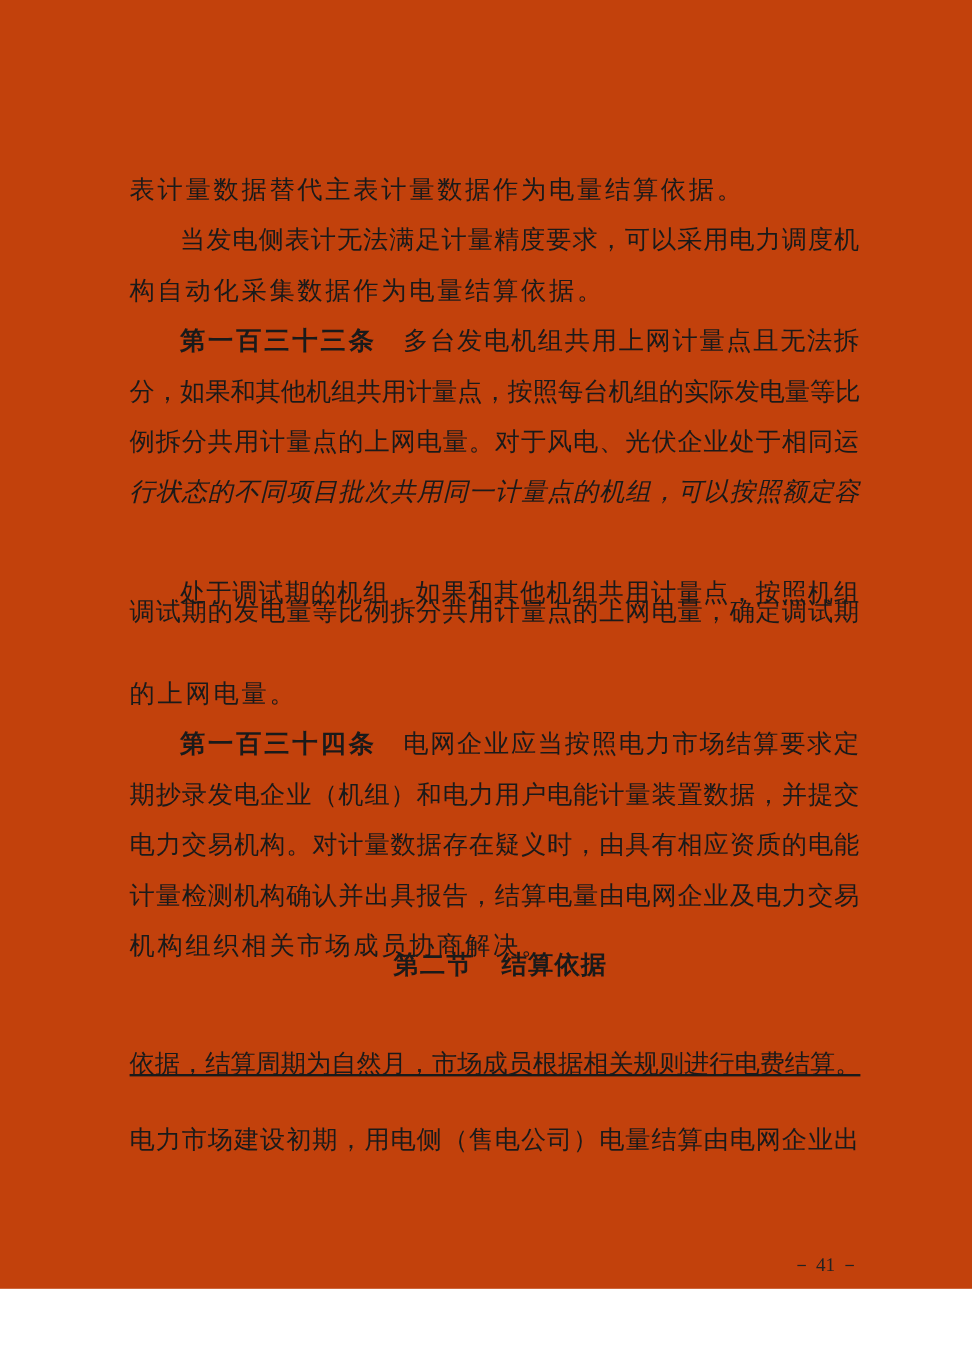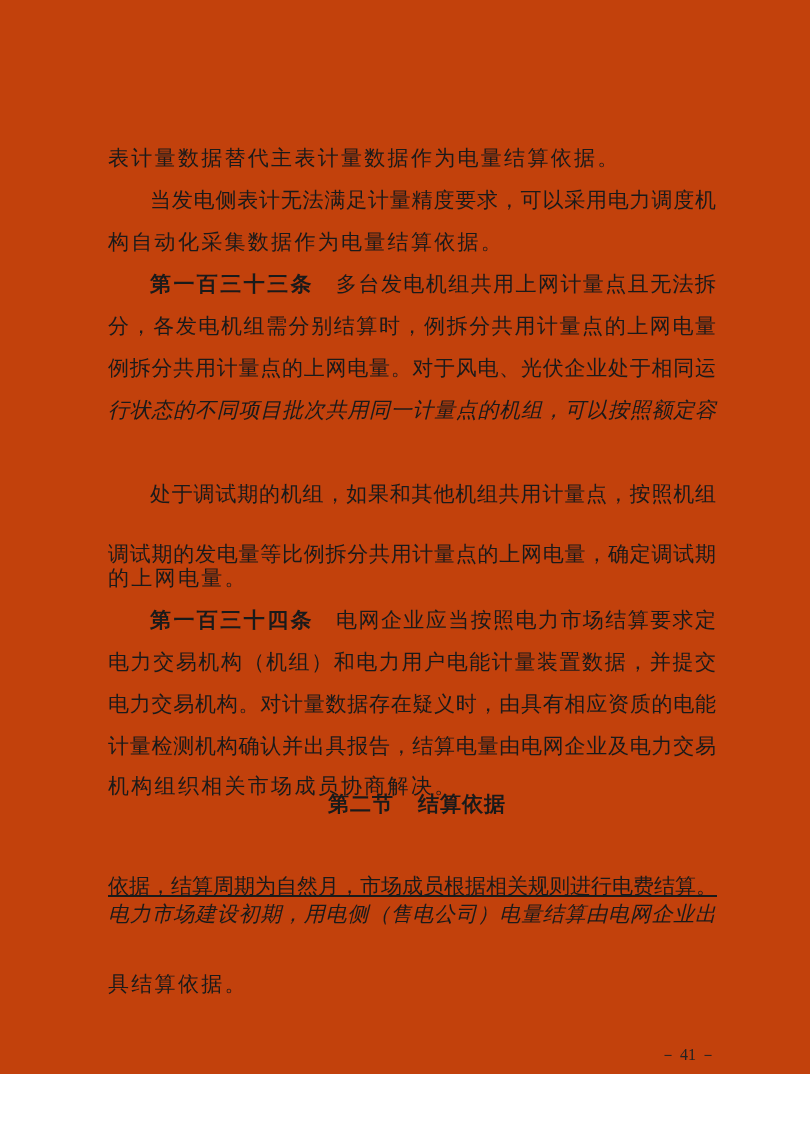--- a/index.html
+++ b/index.html
@@ -80,38 +80,37 @@
 <div class="page">
 
   <div class="line" style="top:140px;">表计量数据替代主表计量数据作为电量结算依据。</div>
 
   <div class="line indent justify" style="top:182px;">当发电侧表计无法满足计量精度要求，可以采用电力调度机</div>
   <div class="line" style="top:224px;">构自动化采集数据作为电量结算依据。</div>
 
   <div class="line indent justify" style="top:266px;">
     <span class="bold">第一百三十三条</span><span>多台发电机组共用上网计量点且无法拆</span>
   </div>
-  <div class="line justify" style="top:308px;">分，各发电机组需分别结算时，例拆分共用计量点的上网电量</div>
+  <div class="line justify" style="top:308px;">分，如果和其他机组共用计量点，按照每台机组的实际发电量等比</div>
   <div class="line justify" style="top:350px;">例拆分共用计量点的上网电量。对于风电、光伏企业处于相同运</div>
   <div class="line justify" style="top:392px;font-style:italic;">行状态的不同项目批次共用同一计量点的机组，可以按照额定容</div>
 
   <div class="line indent justify" style="top:476px;">处于调试期的机组，如果和其他机组共用计量点，按照机组</div>
-  <div class="line justify" style="top:536px;">调试期的发电量等比例拆分共用计量点的上网电量，确定调试期</div>
+  <div class="line justify" style="top:492px;">调试期的发电量等比例拆分共用计量点的上网电量，确定调试期</div>
   <div class="line" style="top:560px;">的上网电量。</div>
 
   <div class="line indent justify" style="top:602px;">
     <span class="bold">第一百三十四条</span><span>电网企业应当按照电力市场结算要求定</span>
   </div>
-  <div class="line justify" style="top:644px;">电力交易机构（机组）和电力用户电能计量装置数据，并提交</div>
+  <div class="line justify" style="top:644px;">期抄录发电企业（机组）和电力用户电能计量装置数据，并提交</div>
   <div class="line justify" style="top:686px;font-family:Liberation Serif, serif;">电力交易机构。对计量数据存在疑义时，由具有相应资质的电能</div>
   <div class="line justify" style="top:728px;">计量检测机构确认并出具报告，结算电量由电网企业及电力交易</div>
-  <div class="line" style="top:770px;font-family:Liberation Mono, monospace;">机构组织相关市场成员协商解决。</div>
+  <div class="line" style="top:770px;">机构组织相关市场成员协商解决。</div>
 
   <div class="section-title" style="top:786px;">
     <span>第二节</span><span class="gap"></span><span>结算依据</span>
   </div>
 
   <div class="line justify" style="top:868px;text-decoration:underline;">依据，结算周期为自然月，市场成员根据相关规则进行电费结算。</div>
-  <div class="line justify" style="top:896px;font-style:italic;">电力市场建设初期，用电侧（售电公司）电量结算由电网企业出</div>
-  <div class="line" style="top:966px;">具结算依据。</div>
+  <div class="line justify" style="top:932px;">电力市场建设初期，用电侧（售电公司）电量结算由电网企业出</div>
 
   <div class="page-number">－ 41 －</div>
 </div>
 
 </body></html>

